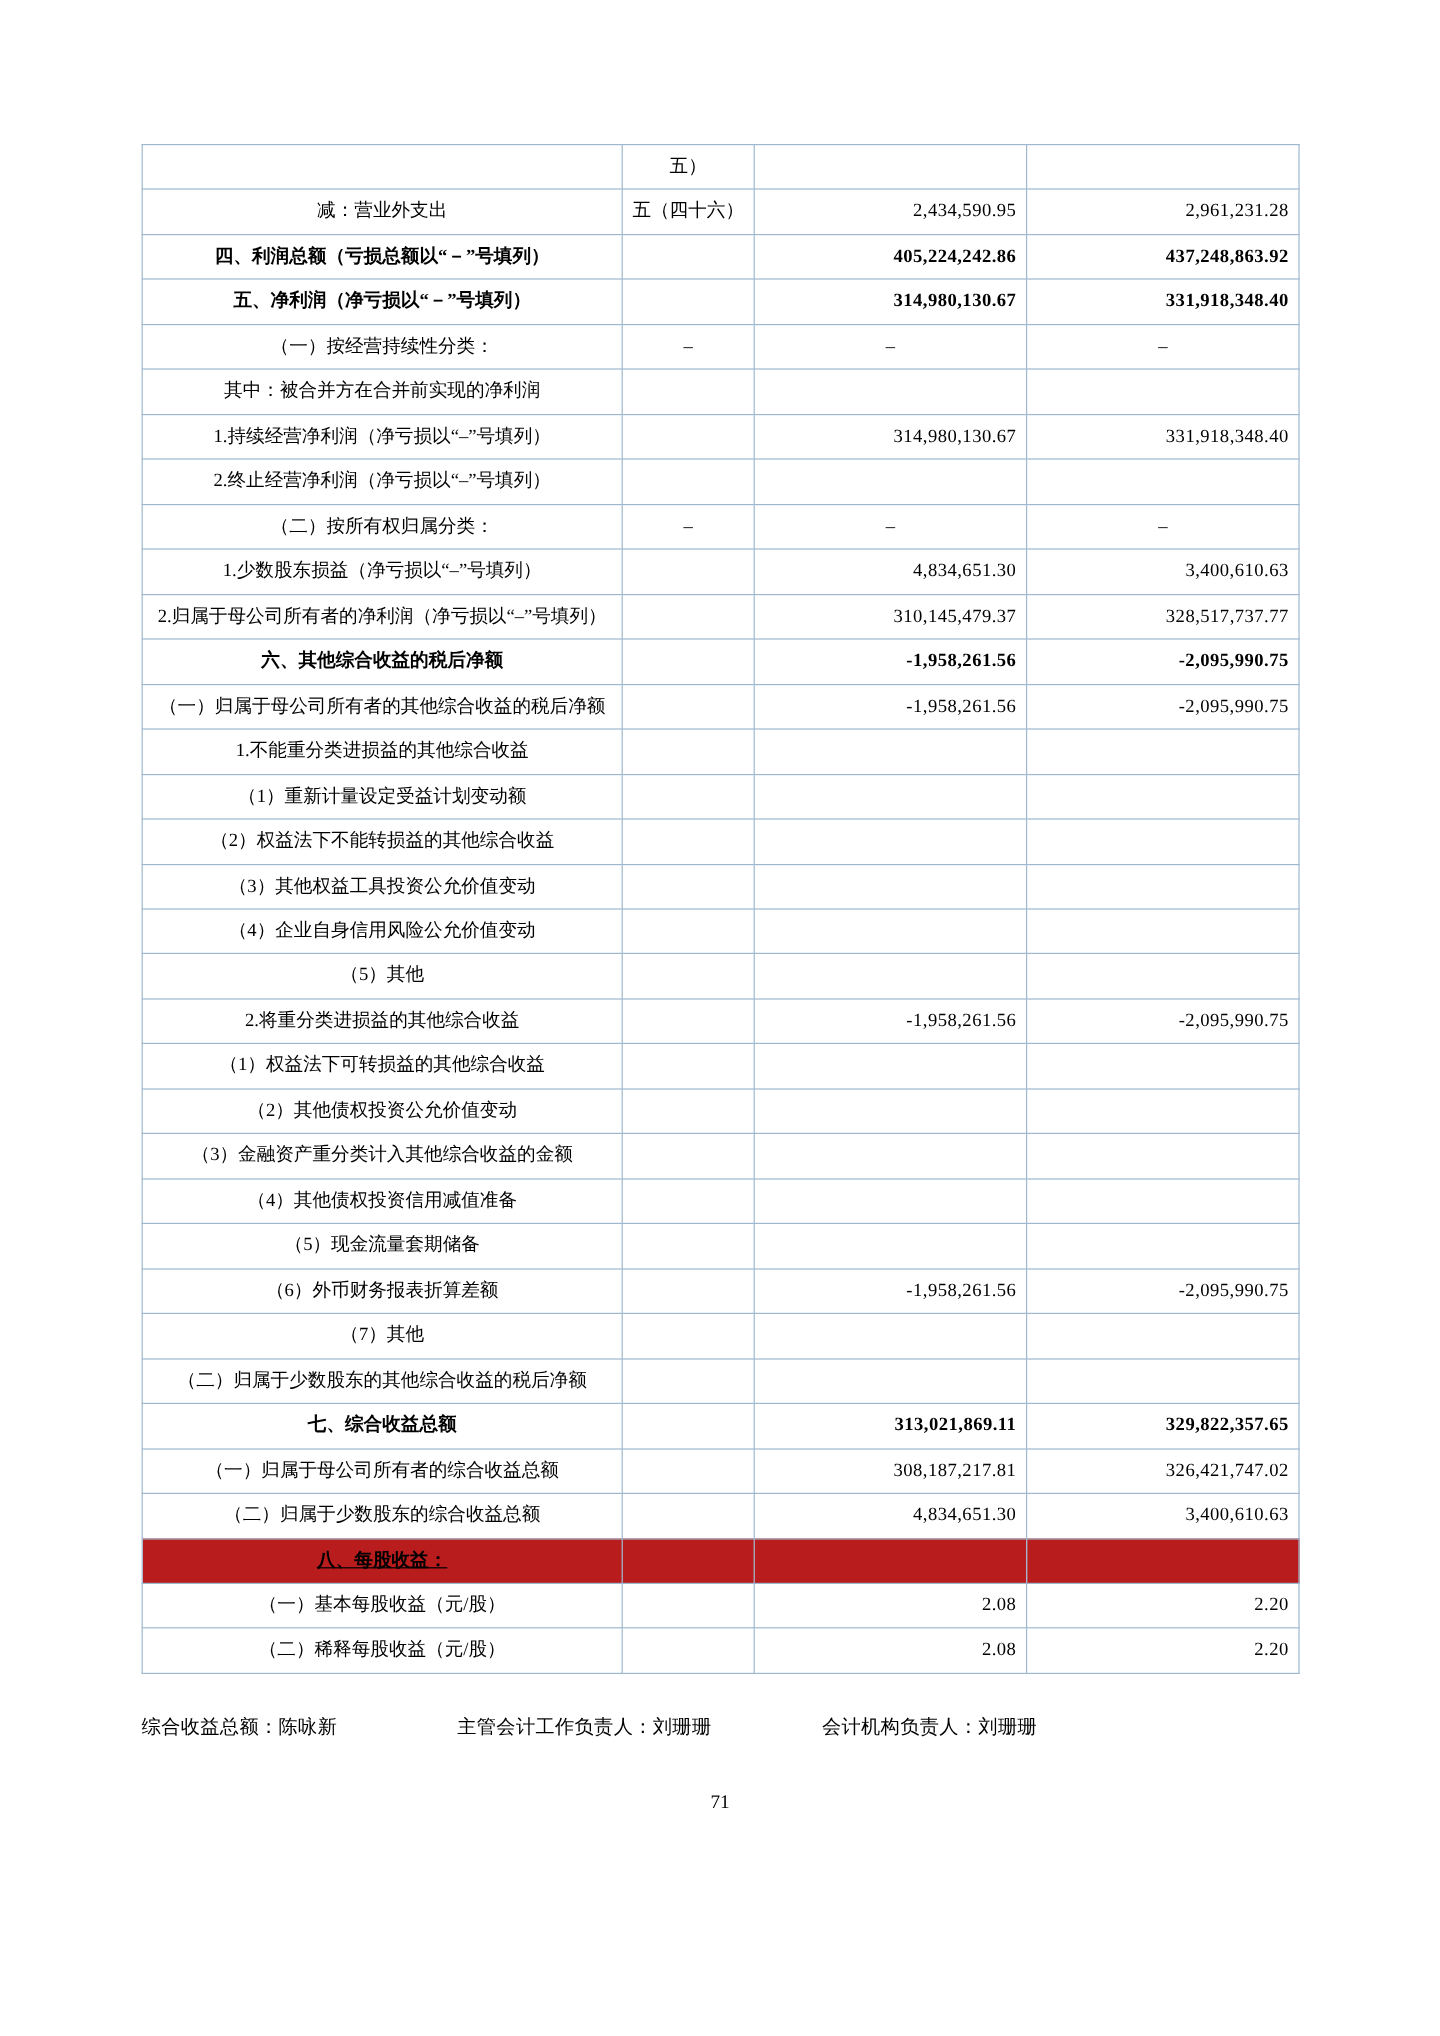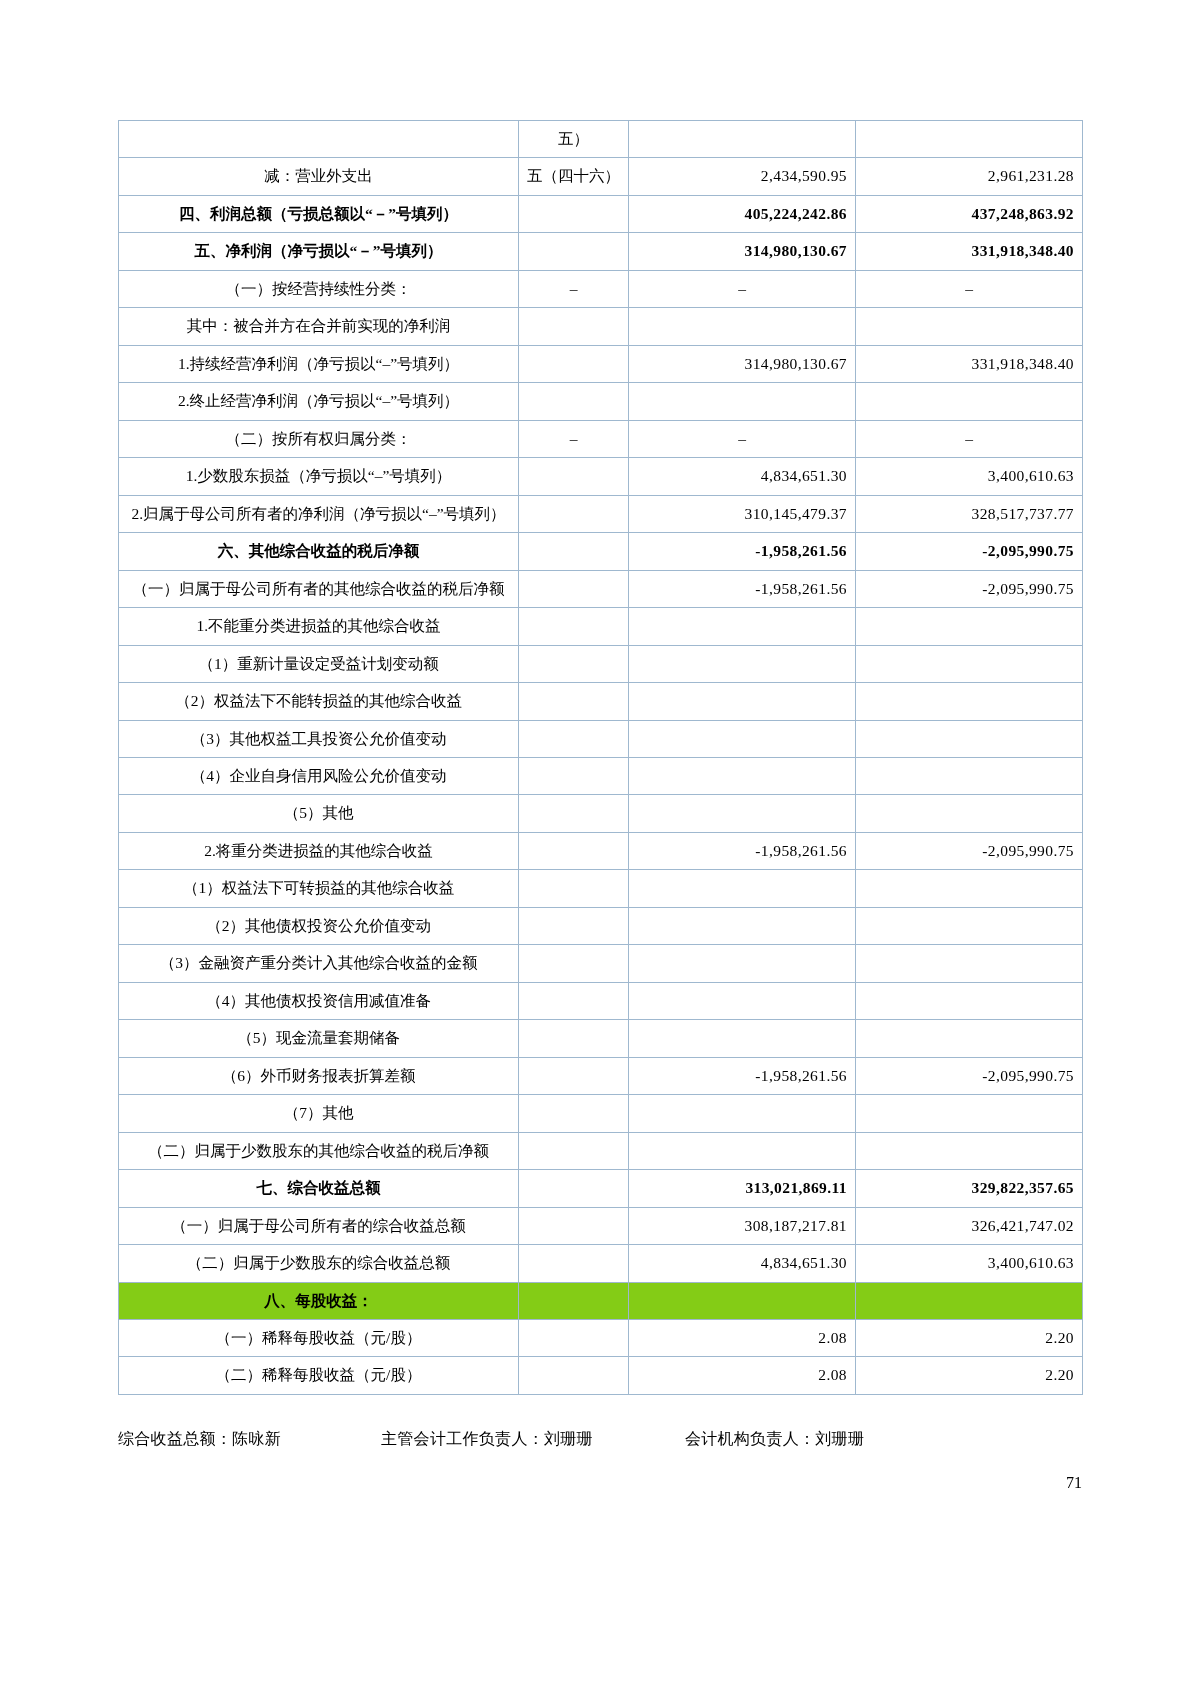--- a/index.html
+++ b/index.html
@@ -38,41 +38,41 @@
   col.c-note  { width: 110px; }
   col.c-cur   { width: 227px; }
   col.c-prev  { width: 227px; }
 
   td.item  { text-align: center; }
   td.note  { text-align: center; }
   td.num   { text-align: right; padding-right: 14px; letter-spacing: 0.4px; }
   td.dash  { text-align: center; }
 
   tr.bold td { font-weight: bold; }
-  tr.shaded td { background: #84cc16; }
+  tr.shaded td { background: #b91c1c; text-decoration: underline; }
   td.indent1 { padding-left: 14px; }
 
   .signature-row {
     width: 964px;
     margin-top: 34px;
     display: flex;
     font-size: 16px;
     letter-spacing: 0.3px;
   }
   .sig {
     white-space: nowrap;
   }
   .sig1 { margin-left: 0px; }
   .sig2 { margin-left: 100px; font-family: Liberation Mono, monospace; }
   .sig3 { margin-left: 92px; }
 
   .page-number {
     width: 964px;
-    text-align: right;
-    margin-top: 24px;
+    text-align: center;
+    margin-top: 44px;
     font-size: 16px;
   }
 </style>
 </head>
 <body>
 
 <div class="page">
 
   <table class="fin">
     <colgroup>
@@ -302,21 +302,21 @@
       </tr>
 
       <tr class="bold shaded">
         <td class="item">八、每股收益：</td>
         <td class="note"></td>
         <td class="num"></td>
         <td class="num"></td>
       </tr>
 
       <tr>
-        <td class="item">（一）稀释每股收益（元/股）</td>
+        <td class="item">（一）基本每股收益（元/股）</td>
         <td class="note"></td>
         <td class="num">2.08</td>
         <td class="num">2.20</td>
       </tr>
 
       <tr>
         <td class="item">（二）稀释每股收益（元/股）</td>
         <td class="note"></td>
         <td class="num">2.08</td>
         <td class="num">2.20</td>

